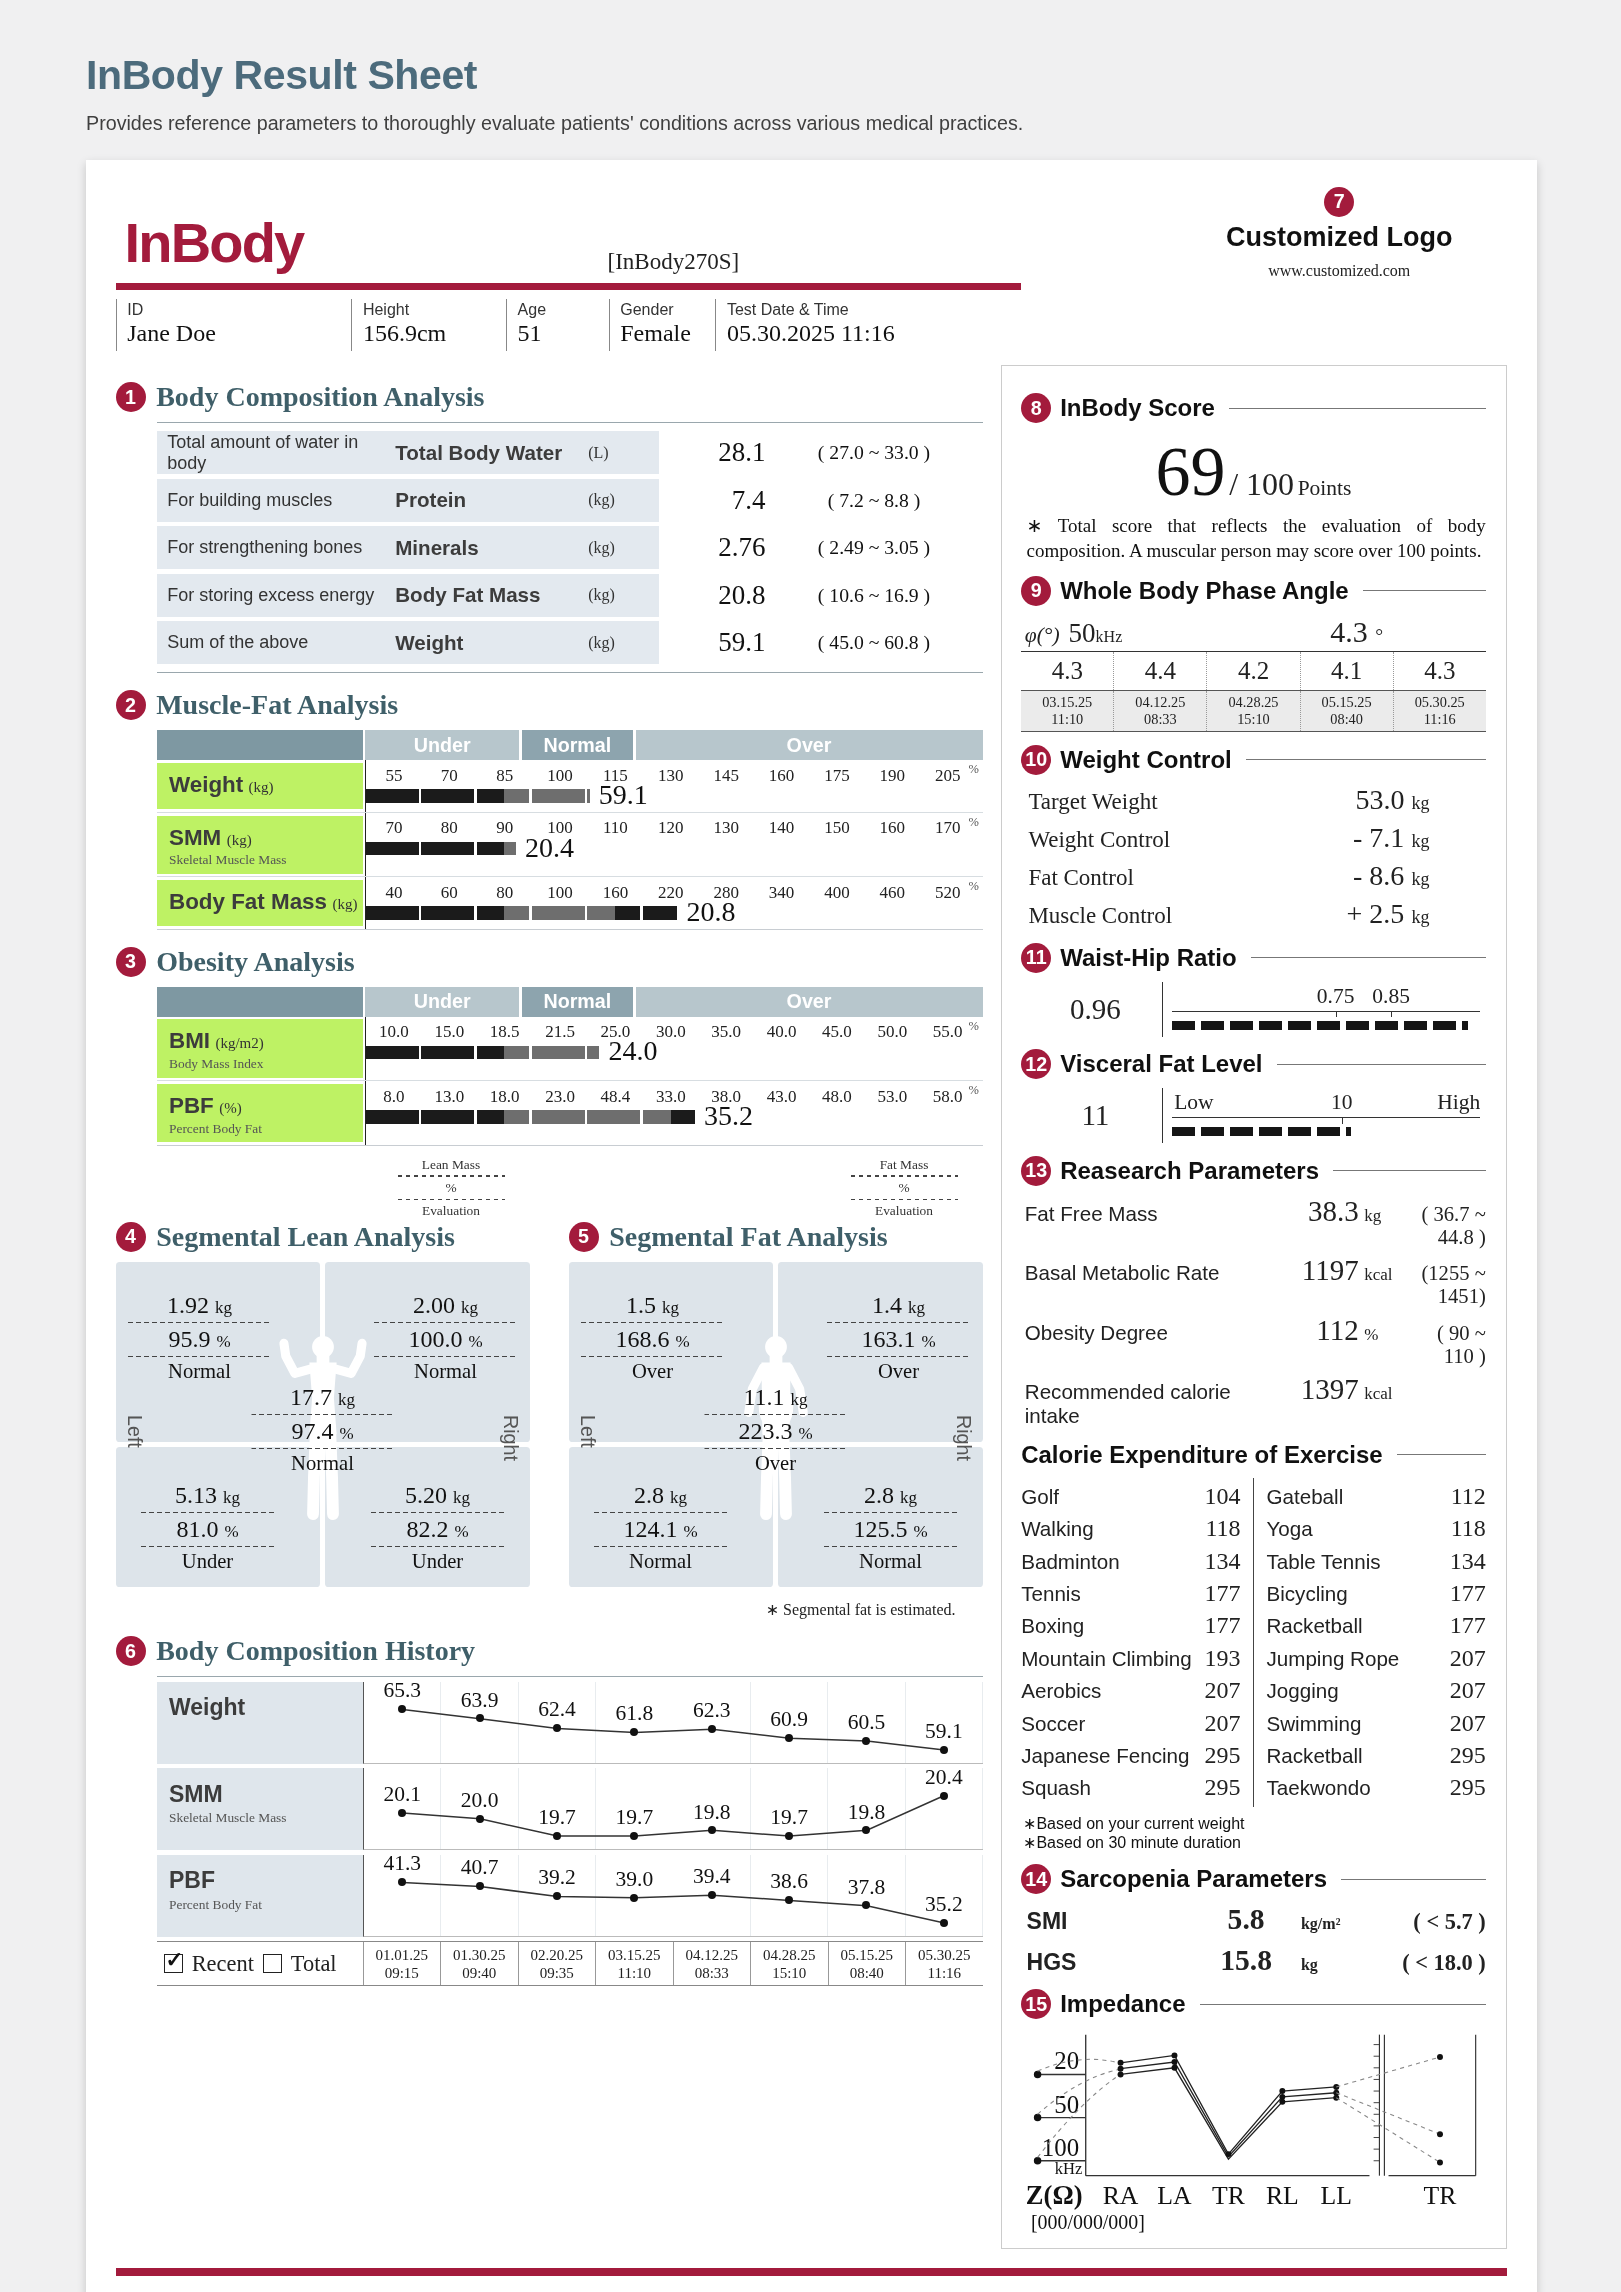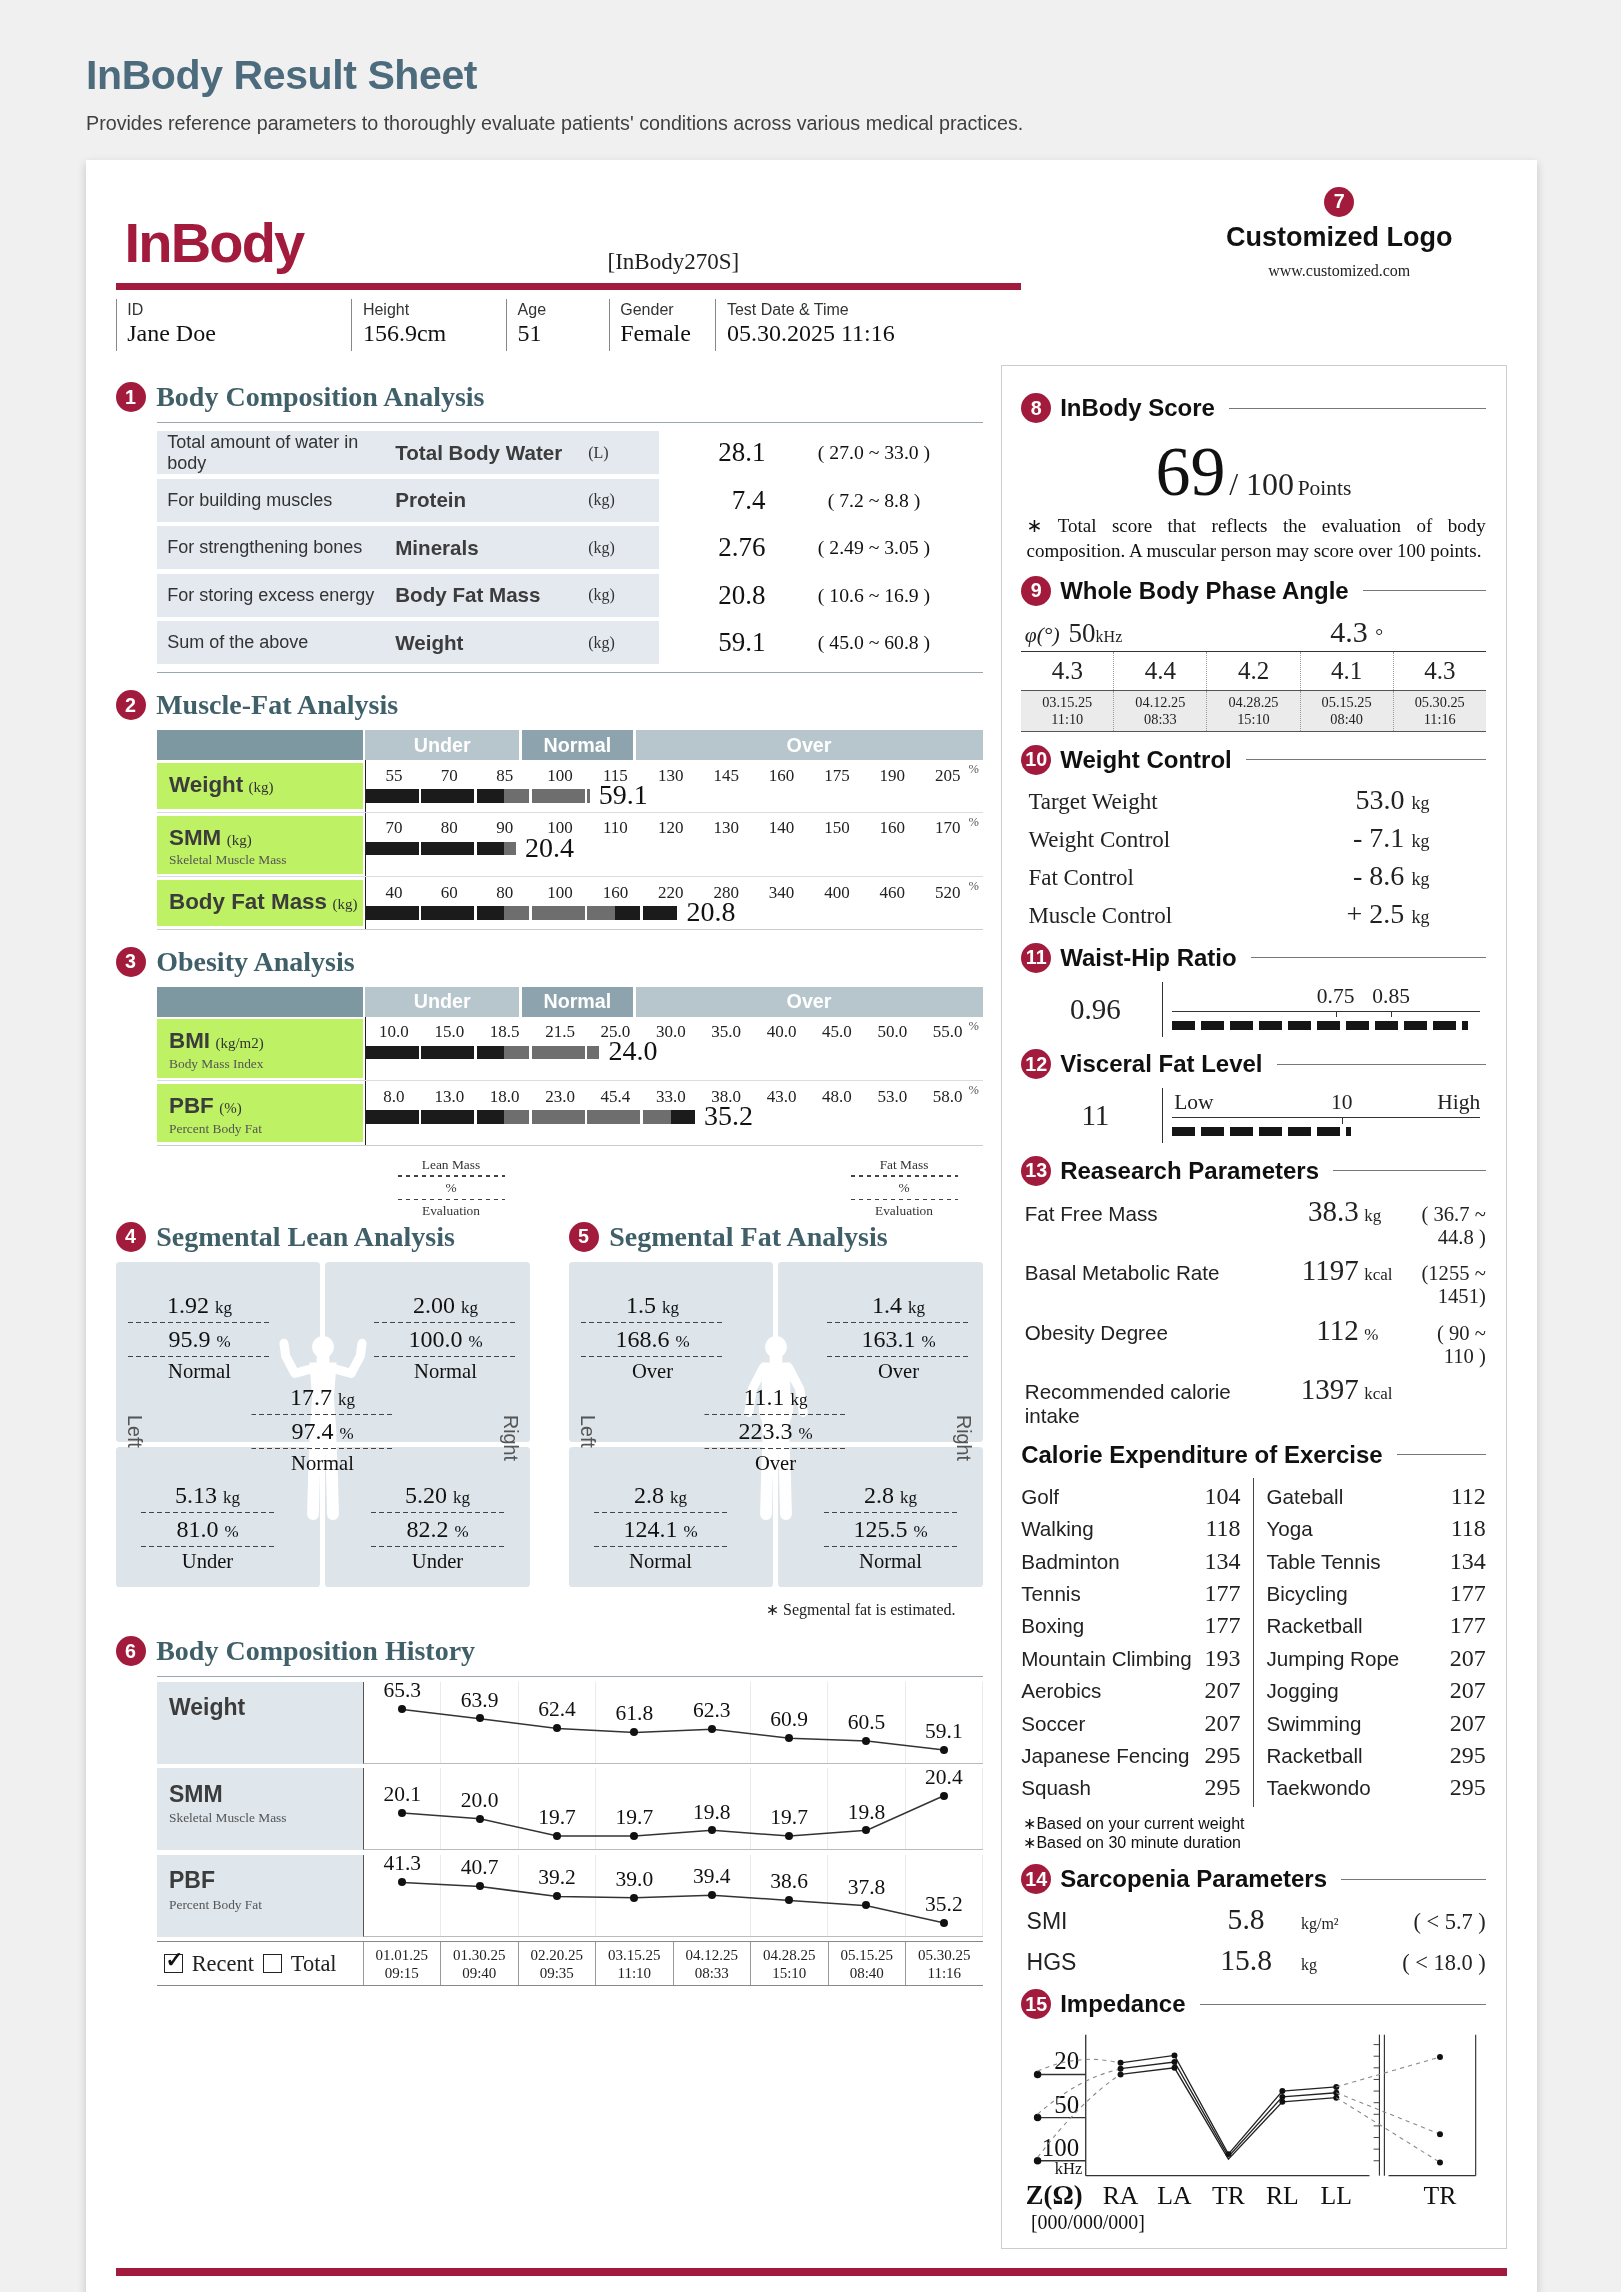--- a/index.html
+++ b/index.html
@@ -143,21 +143,21 @@
   .resrow .v{font-family:"Liberation Serif",serif;font-size:29px;width:90px;text-align:right;}
   .resrow .u{font-family:"Liberation Serif",serif;font-size:17px;margin-left:5.4px;width:43px;}
   .resrow .r{font-family:"Liberation Serif",serif;font-size:20.6px;flex:1;text-align:right;}
   .caltbl{display:flex;margin-top:7px;}
   .calcol{flex:1;}
   .calcol.first{border-right:1.3px solid #444;padding-right:12.5px;margin-right:12.5px;}
   .calrow{display:flex;align-items:baseline;margin:5.4px 0;}
   .calrow .n{font-size:20.6px;flex:1;}
   .calrow .c{font-family:"Liberation Serif",serif;font-size:24px;}
   .calnotes{font-size:16px;margin:7.2px 0 1.8px 1.8px;color:#111;}
-  .sarrow{display:flex;align-items:baseline;margin:7.2px 0 7.2px 5.4px;}
+  .sarrow{display:flex;align-items:baseline;margin:7.2px 0 7.2px 5.4px;font-weight:bold;}
   .sarrow .l{font-size:23px;width:170px;}
   .sarrow .v{font-family:"Liberation Serif",serif;font-size:29.6px;width:99px;text-align:center;}
   .sarrow .u{font-family:"Liberation Serif",serif;font-size:16px;margin-left:5.4px;width:54px;}
   .sarrow .r{font-family:"Liberation Serif",serif;font-size:22.4px;flex:1;text-align:right;}
   .impwrap{margin-top:5.4px;}
   .impsvg text{font-family:"Liberation Serif",serif;fill:#111;}
   
   .footbar{height:8px;background:#a31b3c;margin-top:19.7px;}
 </style>
 </head>
@@ -386,21 +386,21 @@
           </div>
           <div class="grow">
             <div class="glabel"><span class="nm">PBF</span><span class="un">(%)</span><div class="sb">Percent Body Fat</div></div>
             <div class="gchartarea">
               <div class="gticks">
                   <span class="pctmark">%</span>
                   <span class="tick">8.0</span>
                   <span class="tick">13.0</span>
                   <span class="tick">18.0</span>
                   <span class="tick">23.0</span>
-                  <span class="tick">45.4</span>
+                  <span class="tick">48.4</span>
                   <span class="tick">33.0</span>
                   <span class="tick">38.0</span>
                   <span class="tick">43.0</span>
                   <span class="tick">48.0</span>
                   <span class="tick">53.0</span>
                   <span class="tick">58.0</span>
                 </div>
               <div class="gbar">
                   <div class="seg dark" style="left: 0%; width: 22.7%;"></div>
                   <div class="seg gray" style="left: 22.7%; width: 27.3%;"></div>

